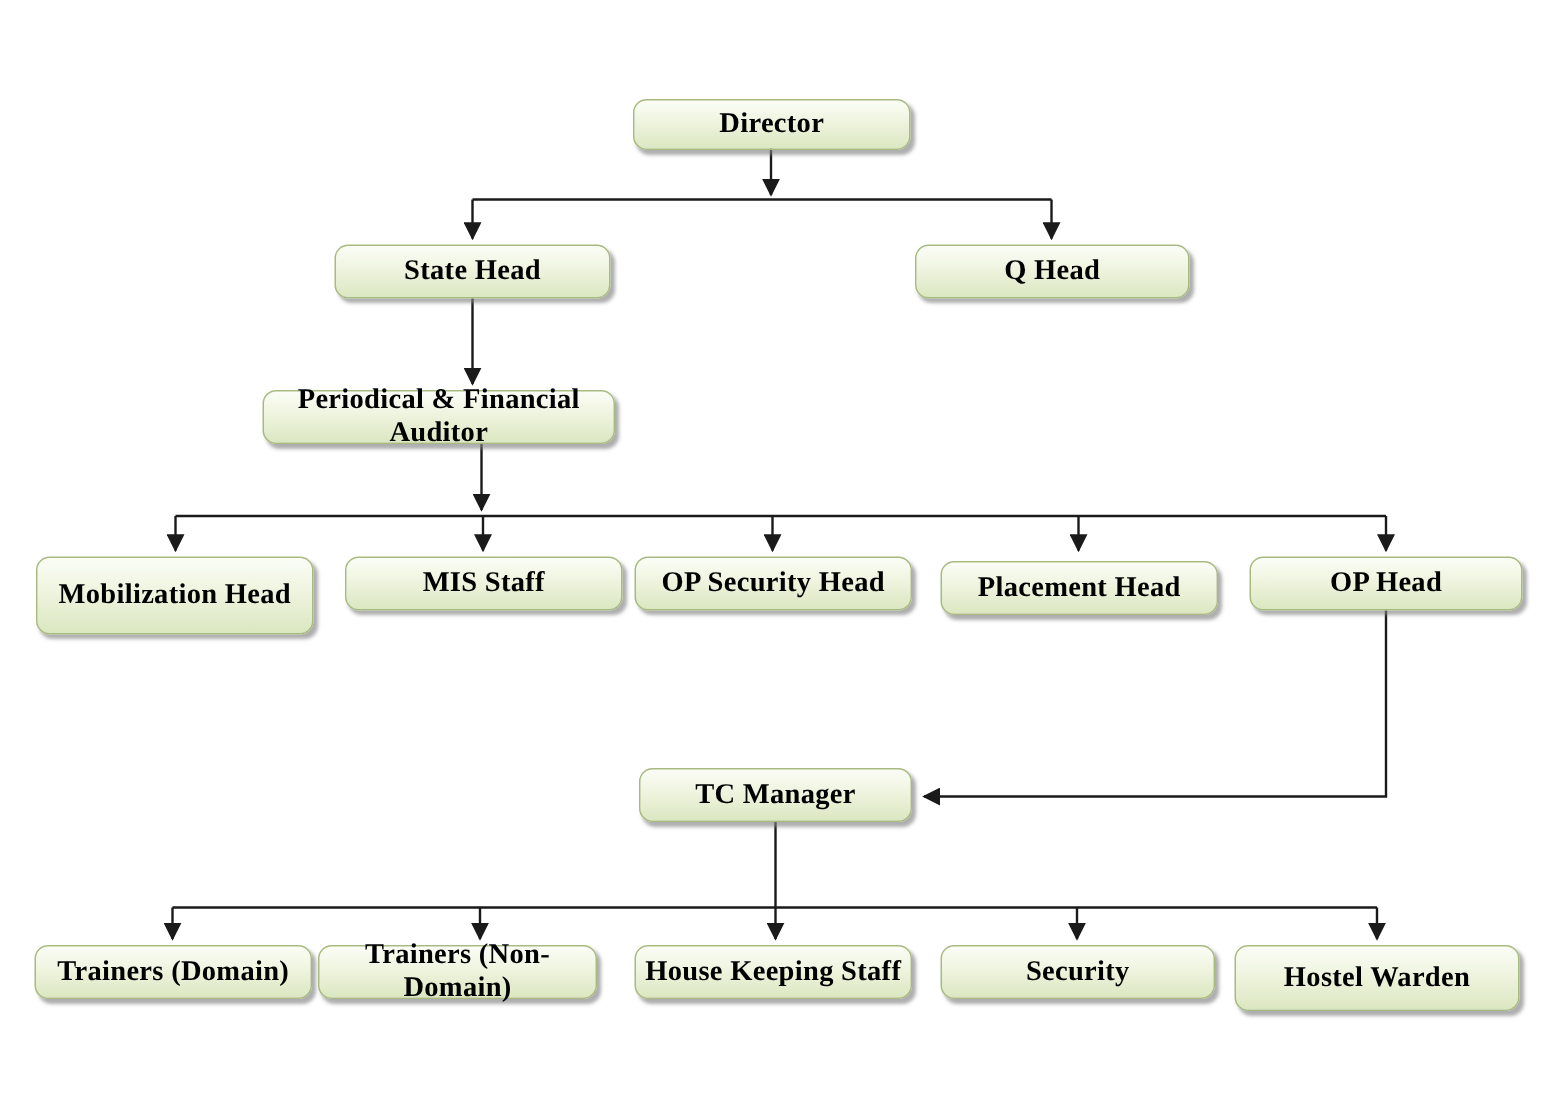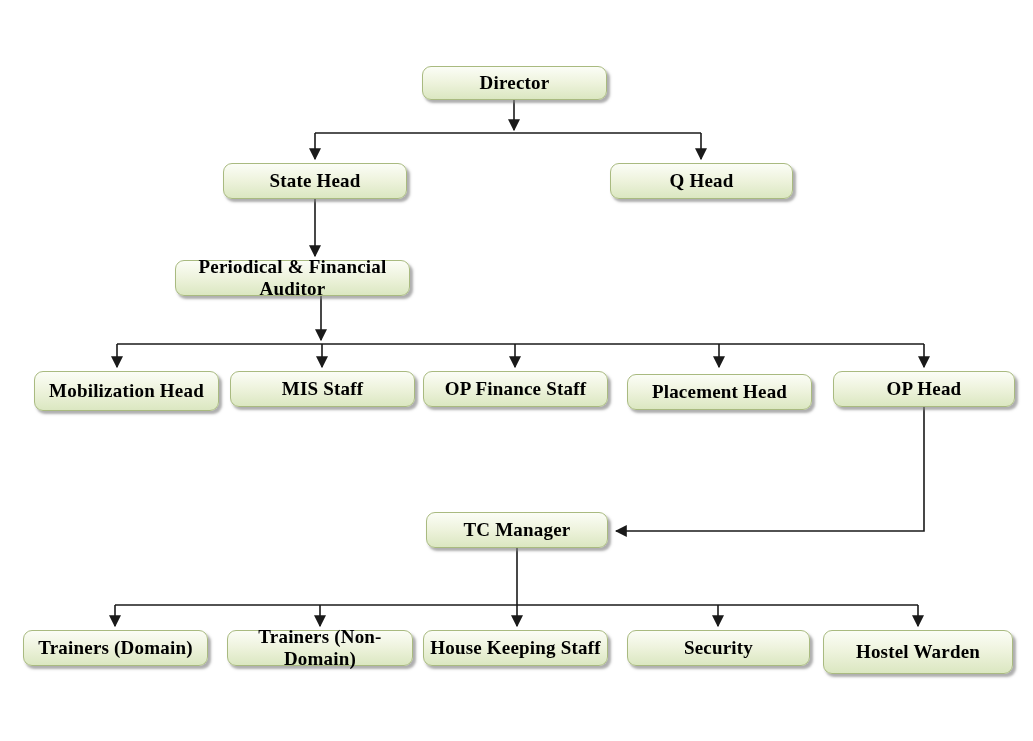--- a/index.html
+++ b/index.html
@@ -71,27 +71,27 @@
     <path class="edge" d="M918,605 V626" marker-end="url(#arrow)"></path>
   </svg>
 
   <div class="node" style="left:422px;top:66px;width:185px;height:34px;">Director</div>
 
   <div class="node" style="left:223px;top:163px;width:184px;height:36px;">State Head</div>
   <div class="node" style="left:610px;top:163px;width:183px;height:36px;">Q Head</div>
 
   <div class="node" style="left:175px;top:260px;width:235px;height:36px;">Periodical &amp; Financial Auditor</div>
 
-  <div class="node" style="left:34px;top:371px;width:185px;height:40px;">Mobilization Head</div>
+  <div class="node" style="left:24px;top:371px;width:185px;height:52px;">Mobilization Head</div>
   <div class="node" style="left:230px;top:371px;width:185px;height:36px;">MIS Staff</div>
-  <div class="node" style="left:423px;top:371px;width:185px;height:36px;">OP Finance Staff</div>
+  <div class="node" style="left:423px;top:371px;width:185px;height:36px;">OP Security Head</div>
   <div class="node" style="left:627px;top:374px;width:185px;height:36px;">Placement Head</div>
   <div class="node" style="left:833px;top:371px;width:182px;height:36px;">OP Head</div>
 
   <div class="node" style="left:426px;top:512px;width:182px;height:36px;text-align:right;">TC Manager</div>
 
   <div class="node" style="left:23px;top:630px;width:185px;height:36px;">Trainers (Domain)</div>
-  <div class="node" style="left:227px;top:630px;width:186px;height:36px;">Trainers (Non-Domain)</div>
+  <div class="node" style="left:212px;top:630px;width:186px;height:36px;">Trainers (Non-Domain)</div>
   <div class="node" style="left:423px;top:630px;width:185px;height:36px;">House Keeping Staff</div>
   <div class="node" style="left:627px;top:630px;width:183px;height:36px;">Security</div>
   <div class="node" style="left:823px;top:630px;width:190px;height:44px;">Hostel Warden</div>
 
 </div>
 
 </body></html>

